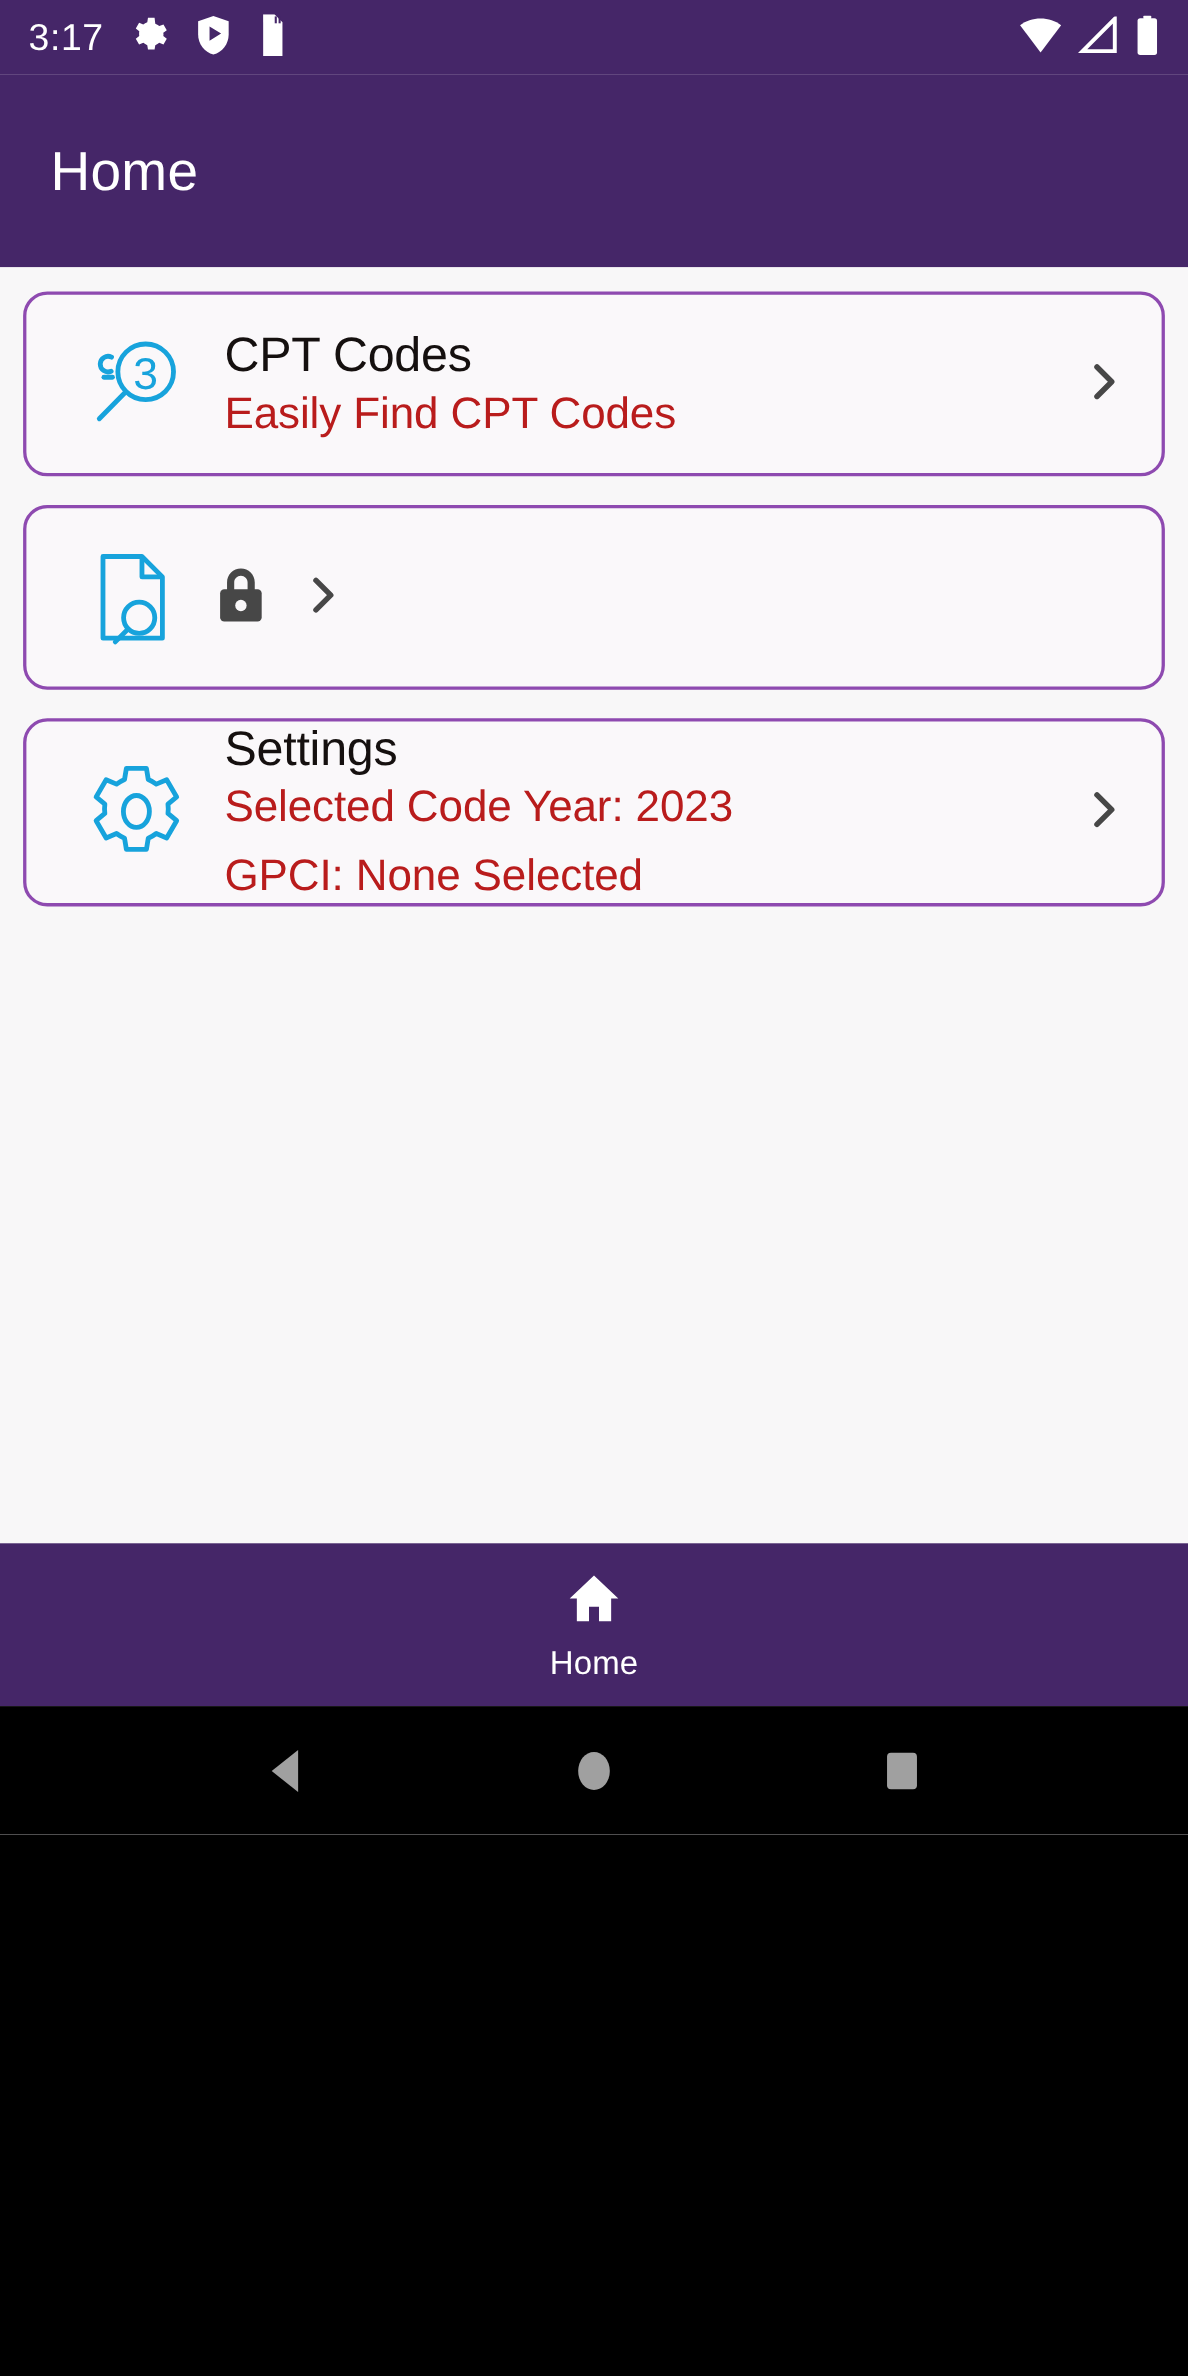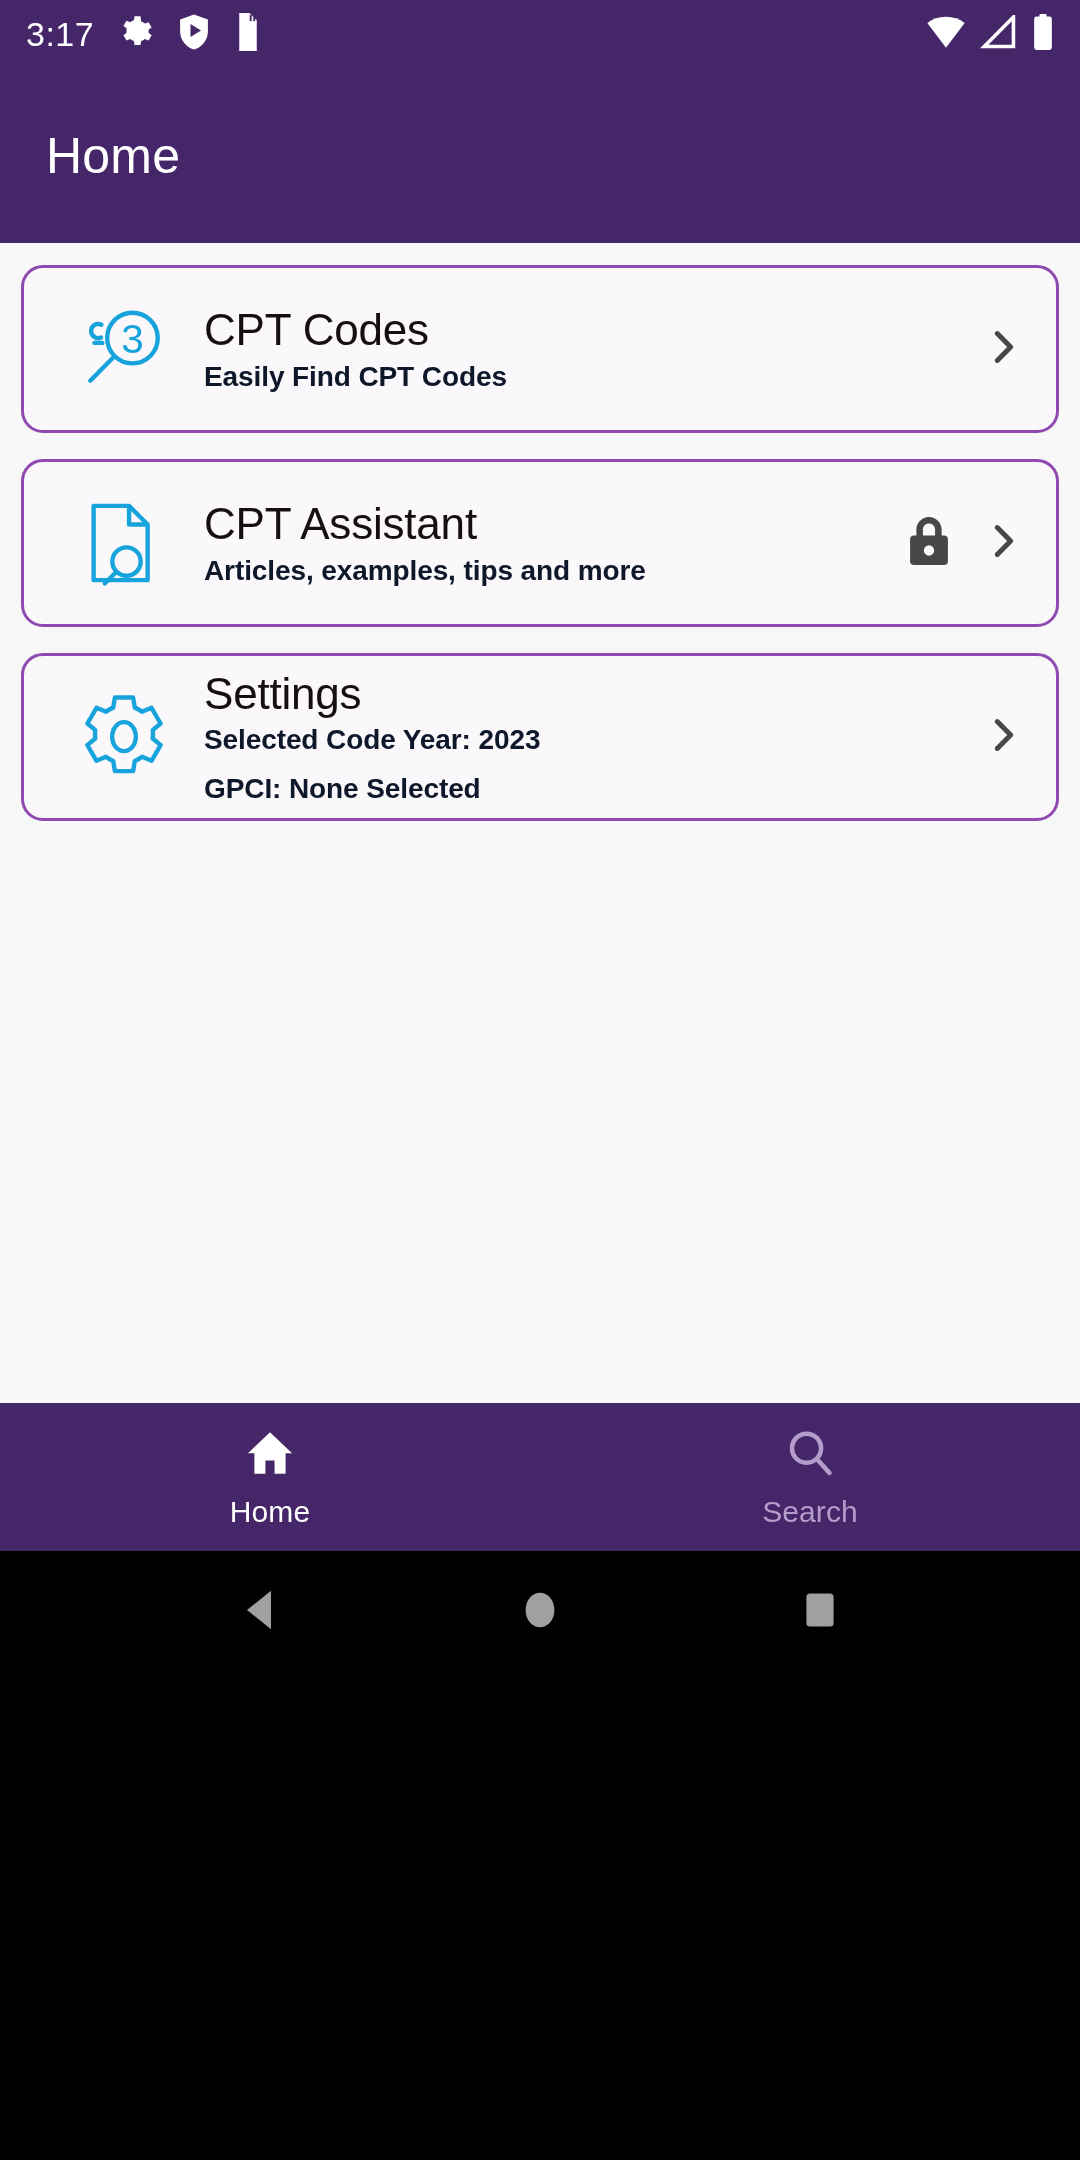--- a/index.html
+++ b/index.html
@@ -68,21 +68,21 @@
   .card-body {
     flex:1 1 auto;
     display:flex; flex-direction:column; justify-content:center;
     padding-left:10px;
   }
   .card-title {
     font-size:44px; color:#15100f; font-weight:400;
     line-height:1.12; letter-spacing:-.2px;
   }
   .card-sub {
-    font-size:28px; color:#0f172a; font-weight:700;
+    font-size:40px; color:#b91c1c; font-weight:400;
     line-height:1.18; margin-top:5px; letter-spacing:-.1px;
   }
   .card-sub + .card-sub { margin-top:16px; }
   .card-trail {
     flex:0 0 auto; display:flex; align-items:center; gap:26px;
     padding-right:8px;
   }
 
   
   .bottom-nav {
@@ -191,24 +191,20 @@
 
     <div class="card">
       <div class="card-icon">
         <svg width="108" height="108" viewBox="0 0 64 64" fill="none" stroke="#17a3dc" stroke-width="2.6" stroke-linejoin="round">
           <path d="M14 10h21l11 11v33H14z"></path>
           <path d="M35 10v11h11"></path>
           <circle cx="33.5" cy="43" r="8.4"></circle>
           <line x1="27.4" y1="49.2" x2="20.6" y2="56" stroke-linecap="round"></line>
         </svg>
       </div>
-      <div class="card-body">
-        <span class="card-title">CPT Assistant</span>
-        <span class="card-sub">Articles, examples, tips and more</span>
-      </div>
       <div class="card-trail">
         <span>
           <svg width="50" height="54" viewBox="0 0 22 24" fill="#474747">
             <path d="M11 1.3c-3.1 0-5.6 2.5-5.6 5.6v3.2h2.9V6.9c0-1.5 1.2-2.7 2.7-2.7s2.7 1.2 2.7 2.7v3.2h2.9V6.9c0-3.1-2.5-5.6-5.6-5.6z"></path>
             <rect x="2.6" y="9.6" width="16.8" height="13.1" rx="1.7"></rect>
             <circle cx="11" cy="16.2" r="2.3" fill="#faf8fa"></circle>
           </svg>
         </span>
         <span>
           <svg width="46" height="46" viewBox="0 0 24 24" fill="none" stroke="#474747" stroke-width="2.6" stroke-linecap="round" stroke-linejoin="round">
@@ -246,29 +242,20 @@
     <div class="nav-item active">
       <span>
         <svg width="52" height="52" viewBox="0 0 24 24" fill="currentColor">
           <path d="M12 2.4L1.8 12.1h3v9.5h5.1v-6.1h4.2v6.1h5.1v-9.5h3L12 2.4z"></path>
         </svg>
       </span>
       <span class="nav-label">Home</span>
     </div>
 
 
-    <div class="nav-item">
-      <span>
-        <svg width="52" height="52" viewBox="0 0 24 24" fill="none" stroke="currentColor" stroke-width="2.1" stroke-linecap="round">
-          <circle cx="10.4" cy="9.8" r="6.7"></circle>
-          <line x1="15.3" y1="14.9" x2="21" y2="21.2"></line>
-        </svg>
-      </span>
-      <span class="nav-label">Search</span>
-    </div>
 
 
   </div>
 
   <div class="sys-nav">
     <span class="sys-btn">
       <svg width="44" height="48" viewBox="0 0 22 24" fill="#a0a0a0">
         <path d="M16.5 2.4L4.5 12l12 9.6V2.4z"></path>
       </svg>
     </span>

